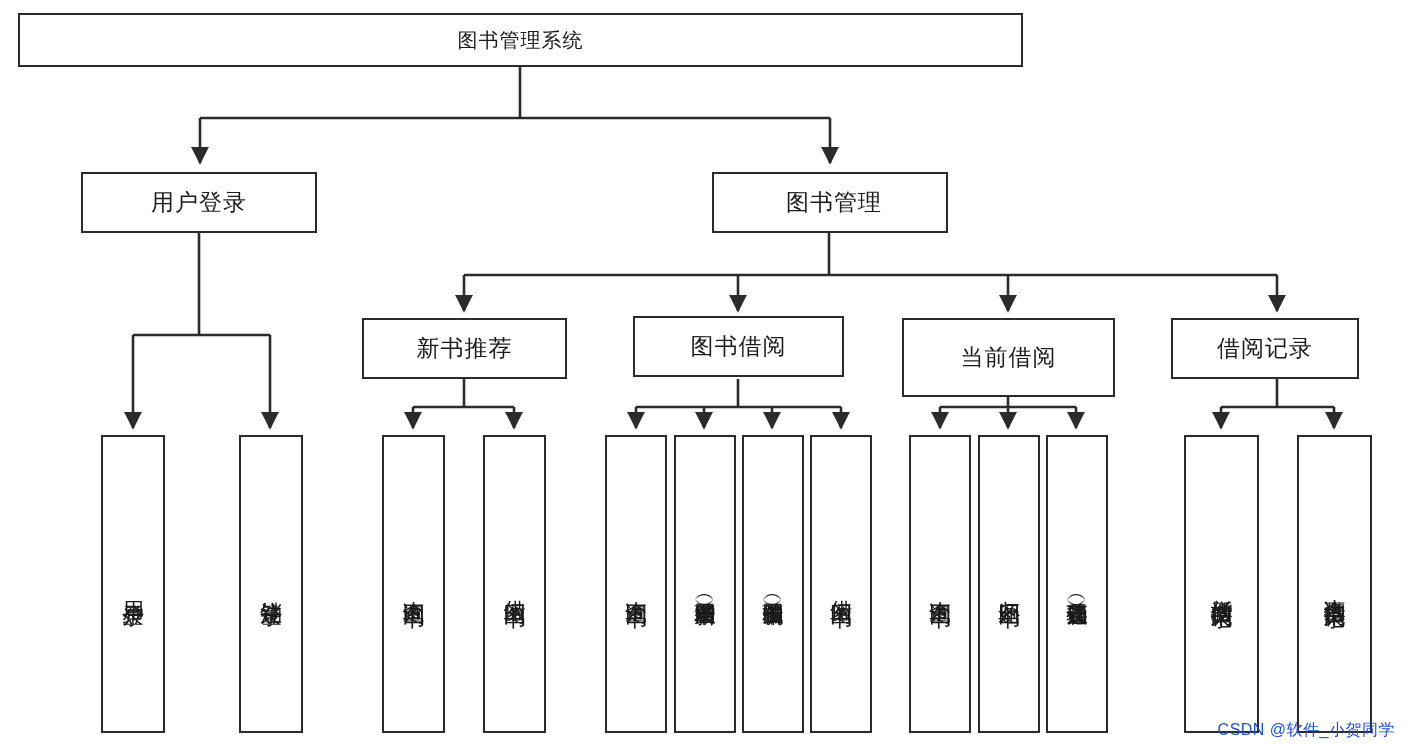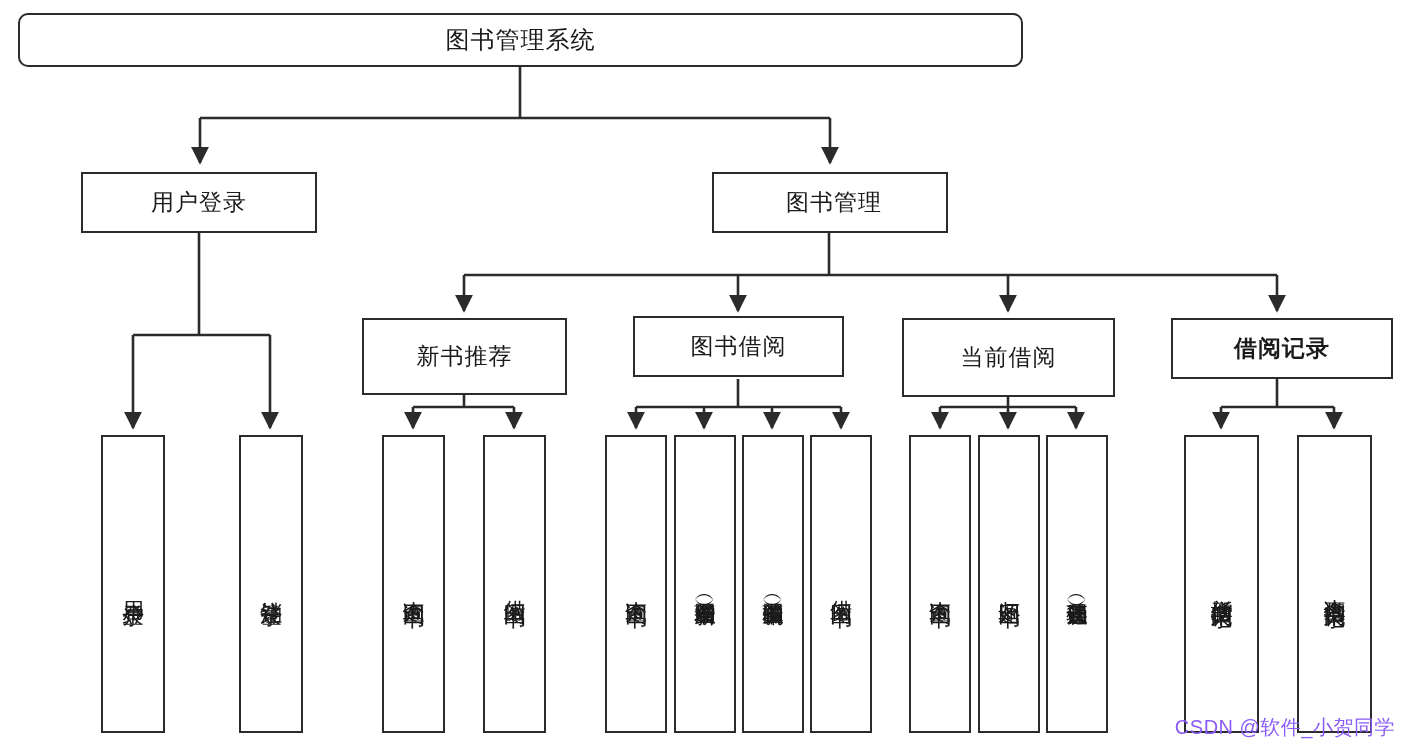--- a/index.html
+++ b/index.html
@@ -33,22 +33,21 @@
     align-items: center;
     justify-content: center;
     color: #1a1a1a;
   }
   .node.horiz {
     font-size: 23px;
     letter-spacing: 1px;
     line-height: 1.1;
   }
   .node.root {
-    font-size: 24px;
-    border-radius: 10px;
+    font-size: 20px;
   }
   .node.leaf {
     align-items: flex-start;
     justify-content: center;
     padding-top: 6px;
   }
   .vtext {
     writing-mode: vertical-rl;
     text-orientation: upright;
     -webkit-writing-mode: vertical-rl;
@@ -66,22 +65,22 @@
   .leaf-inner {
     height: 100%;
     display: flex;
     align-items: center;
     justify-content: center;
   }
   .watermark {
     position: absolute;
     right: 10px;
     bottom: 6px;
-    font-size: 20px;
-    color: #8b5cf6;
+    font-size: 16px;
+    color: #1d4ed8;
     letter-spacing: 0.5px;
     white-space: nowrap;
     user-select: none;
   }
 </style>
 </head>
 <body>
 
 <div id="canvas">
 
@@ -139,30 +138,30 @@
     <span>图书管理系统</span>
   </div>
 
   <div class="node horiz" style="left:81px; top:172px; width:236px; height:61px;">
     <span>用户登录</span>
   </div>
   <div class="node horiz" style="left:712px; top:172px; width:236px; height:61px;padding-left:8px;">
     <span>图书管理</span>
   </div>
 
-  <div class="node horiz" style="left:362px; top:318px; width:205px; height:77px;">
+  <div class="node horiz" style="left:362px; top:318px; width:205px; height:61px;">
     <span>新书推荐</span>
   </div>
   <div class="node horiz" style="left:633px; top:316px; width:211px; height:61px;">
     <span>图书借阅</span>
   </div>
   <div class="node horiz" style="left:902px; top:318px; width:213px; height:79px;">
     <span>当前借阅</span>
   </div>
-  <div class="node horiz" style="left:1171px; top:318px; width:222px; height:61px;font-weight:bold;">
+  <div class="node horiz" style="left:1171px; top:318px; width:188px; height:61px;">
     <span>借阅记录</span>
   </div>
 
   <div class="node leaf" style="left:101px; top:435px; width:64px; height:298px;">
     <div class="leaf-inner">
       <span class="vtext">用户登录</span>
     </div>
   </div>
   <div class="node leaf" style="left:239px; top:435px; width:64px; height:298px;">
     <div class="leaf-inner">

